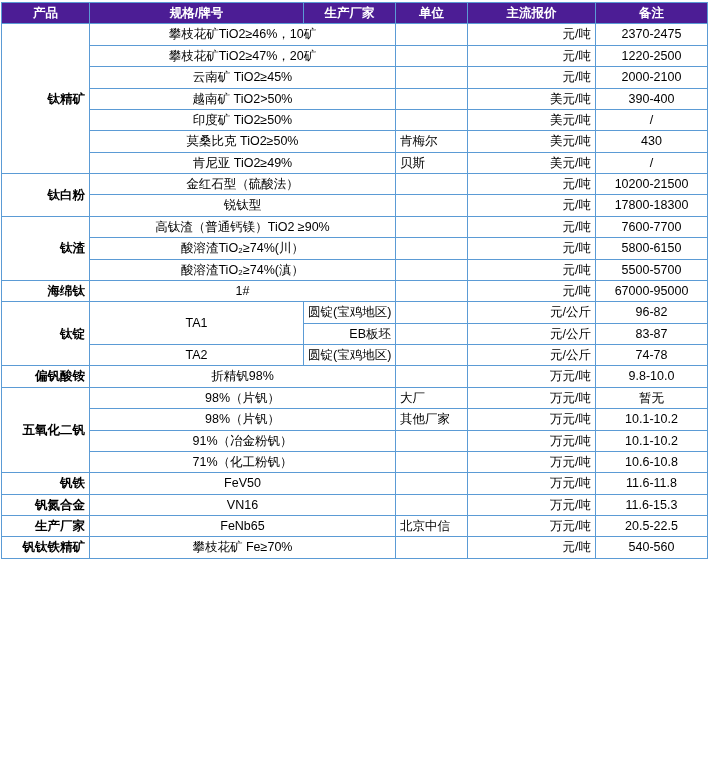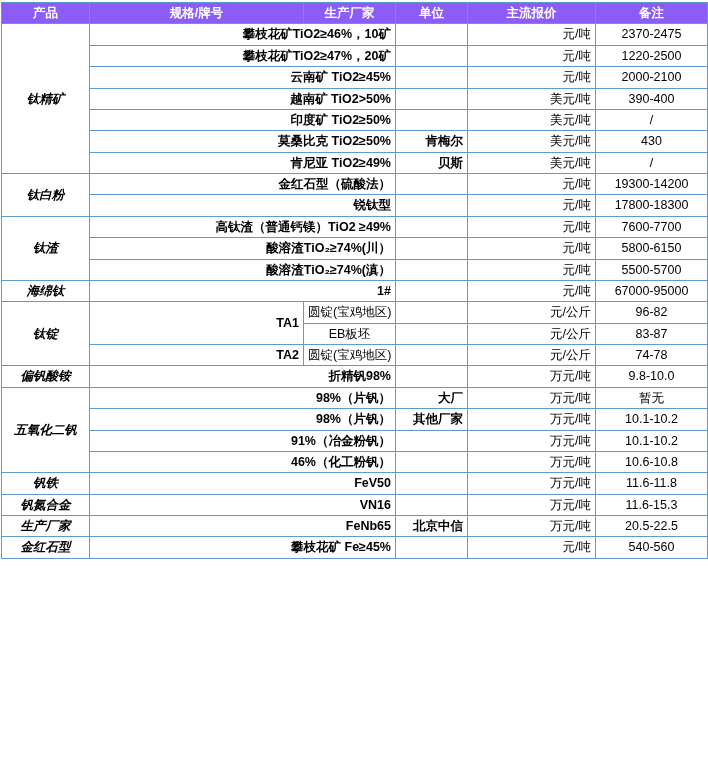--- a/index.html
+++ b/index.html
@@ -29,46 +29,43 @@
     border: 1px solid #5b9bd5;
     font-size: 12.5px;
     line-height: 1.15;
     padding: 3px 4px;
     height: 20px;
     box-sizing: border-box;
     overflow: hidden;
     white-space: nowrap;
   }
   thead th {
-    background: #8b5cf6;
+    background: #4c1d95;
     color: #ffffff;
     font-weight: bold;
     text-align: center;
     font-size: 13px;
     height: 26px;
     border: 1px solid #29abe2;
   }
   td.c-prod {
-    text-align: center;
+    text-align: right;
     font-weight: bold;
     font-size: 13px;
-    font-style: italic;
   }
   td.c-spec {
+    text-align: center;
+    padding-left: 6px;
+  }
+  td.c-sub {
     text-align: right;
     padding-left: 6px;
-    font-weight: bold;
-  }
-  td.c-sub {
-    text-align: center;
-    padding-left: 6px;
   }
   td.c-maker {
-    text-align: right;
-    font-weight: bold;
+    text-align: left;
   }
   td.c-unit {
     text-align: right;
   }
   td.c-price {
     text-align: center;
   }
   td.c-note {
     text-align: center;
   }
@@ -152,33 +149,33 @@
           <td class="c-maker">贝斯</td>
           <td class="c-unit">美元/吨</td>
           <td class="c-price">/</td>
           <td class="c-note">不含税港口交货</td>
         </tr>
         <tr>
           <td class="c-prod" rowspan="2">钛白粉</td>
           <td class="c-spec" colspan="2">金红石型（硫酸法）</td>
           <td class="c-maker"></td>
           <td class="c-unit">元/吨</td>
-          <td class="c-price">19300-14200</td>
+          <td class="c-price">10200-21500</td>
           <td class="c-note">主流报价含税承兑</td>
         </tr>
         <tr>
           <td class="c-spec" colspan="2">锐钛型</td>
           <td class="c-maker"></td>
           <td class="c-unit">元/吨</td>
           <td class="c-price">17800-18300</td>
           <td class="c-note">主流报价含税承兑</td>
         </tr>
         <tr>
           <td class="c-prod" rowspan="3">钛渣</td>
-          <td class="c-spec" colspan="2">高钛渣（普通钙镁）TiO2 ≥49%</td>
+          <td class="c-spec" colspan="2">高钛渣（普通钙镁）TiO2 ≥90%</td>
           <td class="c-maker"></td>
           <td class="c-unit">元/吨</td>
           <td class="c-price">7600-7700</td>
           <td class="c-note">出厂含税承兑价</td>
         </tr>
         <tr>
           <td class="c-spec" colspan="2">酸溶渣TiO₂≥74%(川）</td>
           <td class="c-maker"></td>
           <td class="c-unit">元/吨</td>
           <td class="c-price">5800-6150</td>
@@ -247,21 +244,21 @@
           <td class="c-note">出厂含税现金价</td>
         </tr>
         <tr>
           <td class="c-spec" colspan="2">91%（冶金粉钒）</td>
           <td class="c-maker"></td>
           <td class="c-unit">万元/吨</td>
           <td class="c-price">10.1-10.2</td>
           <td class="c-note">出厂含税现金价</td>
         </tr>
         <tr>
-          <td class="c-spec" colspan="2">46%（化工粉钒）</td>
+          <td class="c-spec" colspan="2">71%（化工粉钒）</td>
           <td class="c-maker"></td>
           <td class="c-unit">万元/吨</td>
           <td class="c-price">10.6-10.8</td>
           <td class="c-note">出厂含税现金价</td>
         </tr>
         <tr>
           <td class="c-prod" rowspan="1">钒铁</td>
           <td class="c-spec" colspan="2">FeV50</td>
           <td class="c-maker"></td>
           <td class="c-unit">万元/吨</td>
@@ -278,22 +275,22 @@
         </tr>
         <tr>
           <td class="c-prod" rowspan="1">生产厂家</td>
           <td class="c-spec" colspan="2">FeNb65</td>
           <td class="c-maker">北京中信</td>
           <td class="c-unit">万元/吨</td>
           <td class="c-price">20.5-22.5</td>
           <td class="c-note">出厂含税现金价</td>
         </tr>
         <tr>
-          <td class="c-prod" rowspan="1">金红石型</td>
-          <td class="c-spec" colspan="2">攀枝花矿 Fe≥45%</td>
+          <td class="c-prod" rowspan="1">钒钛铁精矿</td>
+          <td class="c-spec" colspan="2">攀枝花矿 Fe≥70%</td>
           <td class="c-maker"></td>
           <td class="c-unit">元/吨</td>
           <td class="c-price">540-560</td>
           <td class="c-note">出厂不含税现金价</td>
         </tr>
       </tbody>
   </table>
 </div>
 
 </body></html>

